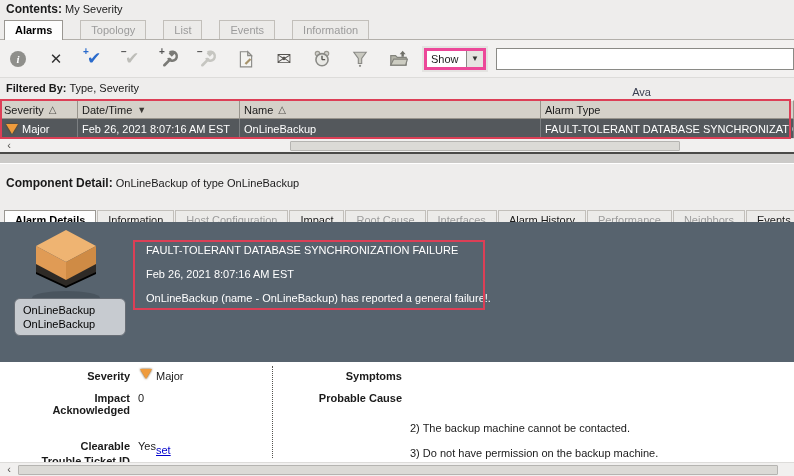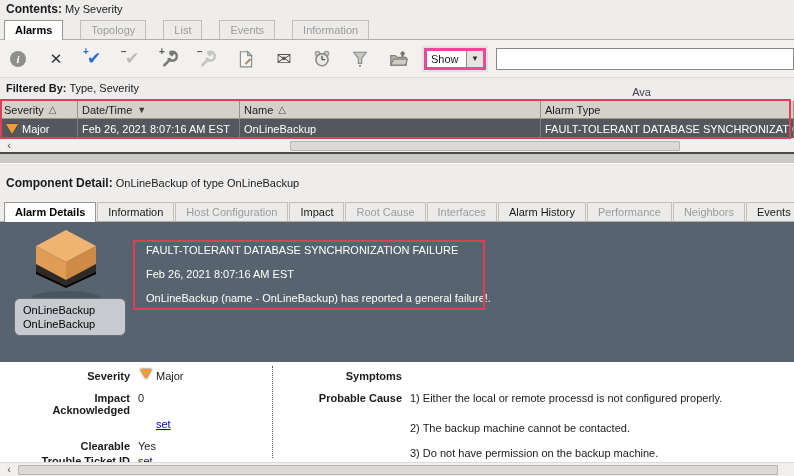--- a/index.html
+++ b/index.html
@@ -7,21 +7,21 @@
   body { font-family:"Liberation Sans","DejaVu Sans",sans-serif; font-size:11px; color:#1a1a1a; background:#eeedec; }
   #app { position:relative; width:794px; height:476px; background:#eeedec; }
 
   
   #contents-header { position:absolute; left:0; top:0; width:794px; height:18px; padding:2px 6px; }
   #contents-header b { font-size:12px; }
 
   
   .tabrow { position:absolute; left:0; width:794px; display:flex; align-items:flex-end; border-bottom:1px solid #b2afaa; padding-left:4px; }
   #top-tabs { top:18px; height:22px;gap:16px; }
-  #detail-tabs { top:196px; height:26px; }
+  #detail-tabs { top:204px; height:26px; }
   .tab { padding:3px 10px 3px 10px; border:1px solid #c2bfba; border-bottom:none; background:#ecebe9; color:#9b9b9b; white-space:nowrap; margin-right:1px; }
   .tab.enabled { color:#1a1a1a; }
   .tab.active { background:#fdfdfd; color:#000; font-weight:bold; position:relative; margin-bottom:-1px; padding-bottom:4px; border-color:#9a9792; }
   #detail-tabs .tab:last-child { border-right:none; }
 
   
   #toolbar { position:absolute; left:0; top:40px; width:794px; height:38px; background:#f2f1f0; border-bottom:1px solid #dddcda; display:flex; align-items:center; }
   .tbicon { width:20px; height:20px; margin-left:18px; display:flex; align-items:center; justify-content:center; position:relative; flex:0 0 auto; }
   .tbicon:first-child { margin-left:8px; }
   .icon-info-circle { width:16px; height:16px; border-radius:50%; background:#8f8f8b; color:#fff; font:italic bold 11px "Liberation Serif","DejaVu Serif",serif; display:flex; align-items:center; justify-content:center; }
@@ -75,21 +75,21 @@
   #panel-title { top:22px; }
   #panel-time { top:46px; }
   #panel-msg { top:70px; }
 
   
   #white-details { position:absolute; left:0; top:362px; width:794px; height:100px; background:#fff; overflow:hidden; }
   .attr-label { position:absolute; font-weight:bold; text-align:right; }
   .attr-value { position:absolute; }
   .lbl-l { left:0; width:130px; }
   .lbl-r { left:278px; width:124px; }
-  .link { color:#0000cc; text-decoration:underline; }
+  .link { color:#0000cc; text-decoration:underline;margin-top:26px; }
   #col-divider { position:absolute; left:272px; top:4px; bottom:4px; border-left:1px dotted #55534f; }
 
   
   .annotation { position:absolute; border:2px solid #dc3f56; pointer-events:none; }
   #annot-table { left:0; top:99px; width:791px; height:40px; }
   #annot-alarm { left:133px; top:240px; width:352px; height:70px; }
 </style>
 </head>
 <body>
 
@@ -274,21 +274,20 @@
     <div class="attr-label lbl-l" style="top:78px;">Clearable</div>
     <div class="attr-value" style="left:138px; top:78px;">Yes</div>
 
     <div class="attr-label lbl-l" style="top:93px;">Trouble Ticket ID</div>
     <a class="attr-value link" style="left:138px; top:93px;" href="#">set</a>
 
     <div id="col-divider"></div>
 
     <div class="attr-label lbl-r" style="top:8px;">Symptoms</div>
     <div class="attr-label lbl-r" style="top:30px;">Probable Cause</div>
-    <div class="attr-value" style="left:410px; top:30px;">1) Either the local or remote processd is not configured properly.</div>
     <div class="attr-value" style="left:410px; top:60px;">2) The backup machine cannot be contacted.</div>
     <div class="attr-value" style="left:410px; top:85px;text-align:center;">3) Do not have permission on the backup machine.</div>
   </div>
 
   <div id="bottom-scroll" class="hscroll">
     <div class="scroll-arrow">‹</div>
     <div class="scroll-thumb"></div>
   </div>
 
   <div id="annot-table" class="annotation"></div>

